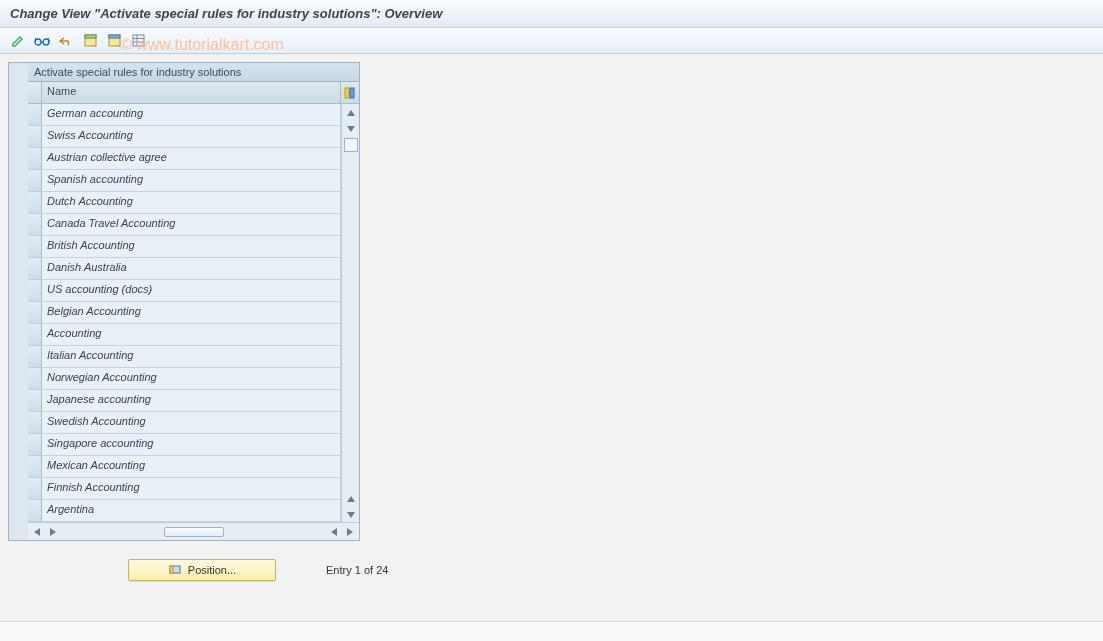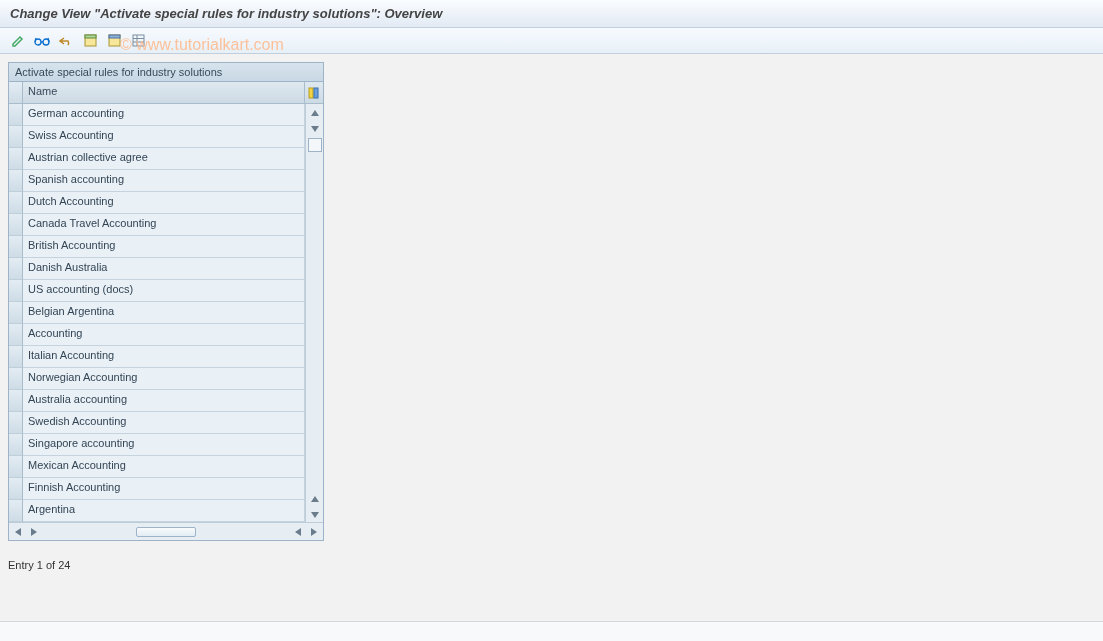--- a/index.html
+++ b/index.html
@@ -51,23 +51,24 @@
     .watermark {
       position: absolute;
       top: -18px; left: 120px;
       font-size: 16px;
       color: #ffb98a;
       opacity: 0.85;
       pointer-events: none;
       z-index: 50;
     }
     .grid-box {
-      width: 316px;
+      width: 352px;
       border: 1px solid #9fb3c8;
       background: #dde7ee;
+      padding-left: 19px;
     }
     .grid-title {
       background: linear-gradient(#d7e4ee,#c8d8e4);
       border-bottom: 1px solid #9fb3c8;
       padding: 3px 6px;
       color: #3a4a5a;
     }
     .grid-header {
       display: flex;
       height: 22px;
@@ -88,21 +89,21 @@
     }
     .cfg-cell {
       width: 18px;
       display:flex;align-items:center;justify-content:center;
       background: linear-gradient(#dee8ef,#cddbe5);
       border-bottom: 1px solid #a9bccc;
     }
     .grid-body {
       display: flex;
     }
-    .rows-col { flex:1; }
+    .rows-col { flex:1;font-style:italic; }
     .row {
       display: flex;
       height: 22px;
     }
     .row-selector {
       width: 14px;
       background: linear-gradient(#e3ecf3,#cedce6);
       border-right: 1px solid #a9bccc;
       border-bottom: 1px solid #bfcedb;
     }
@@ -289,37 +290,37 @@
           <div class="row">
             <div class="row-selector"></div>
             <div class="cell">Danish Australia</div>
           </div>
           <div class="row">
             <div class="row-selector"></div>
             <div class="cell">US accounting (docs)</div>
           </div>
           <div class="row">
             <div class="row-selector"></div>
-            <div class="cell">Belgian Argentina</div>
+            <div class="cell">Belgian Accounting</div>
           </div>
           <div class="row">
             <div class="row-selector"></div>
             <div class="cell">Accounting</div>
           </div>
           <div class="row">
             <div class="row-selector"></div>
             <div class="cell">Italian Accounting</div>
           </div>
           <div class="row">
             <div class="row-selector"></div>
             <div class="cell">Norwegian Accounting</div>
           </div>
           <div class="row">
             <div class="row-selector"></div>
-            <div class="cell">Australia accounting</div>
+            <div class="cell">Japanese accounting</div>
           </div>
           <div class="row">
             <div class="row-selector"></div>
             <div class="cell">Swedish Accounting</div>
           </div>
           <div class="row">
             <div class="row-selector"></div>
             <div class="cell">Singapore accounting</div>
           </div>
           <div class="row">
@@ -381,18 +382,27 @@
       </div>
       <div class="hscroll-arrow">
         <svg width="8" height="10" viewBox="0 0 8 10">
             <path d="M7 5 L1 1 L1 9 Z" fill="#6b7d8c"></path>
           </svg>
       </div>
     </div>
   </div>
 
   <div class="footer-row">
+    <div class="pos-btn">
+      <span class="pin">
+        <svg width="14" height="14" viewBox="0 0 14 14">
+            <rect x="2" y="3" width="10" height="7" fill="#c7dff5" stroke="#4a7bb3"></rect>
+            <rect x="2" y="3" width="3" height="7" fill="#f2d36b" stroke="#b59b22"></rect>
+          </svg>
+      </span>
+      <span>Position...</span>
+    </div>
     <div class="entry-text">Entry 1 of 24</div>
   </div>
 </div>
 
 <div class="sap-logo">SAP</div>
 <div class="status-bar"></div>
 
 </body></html>

